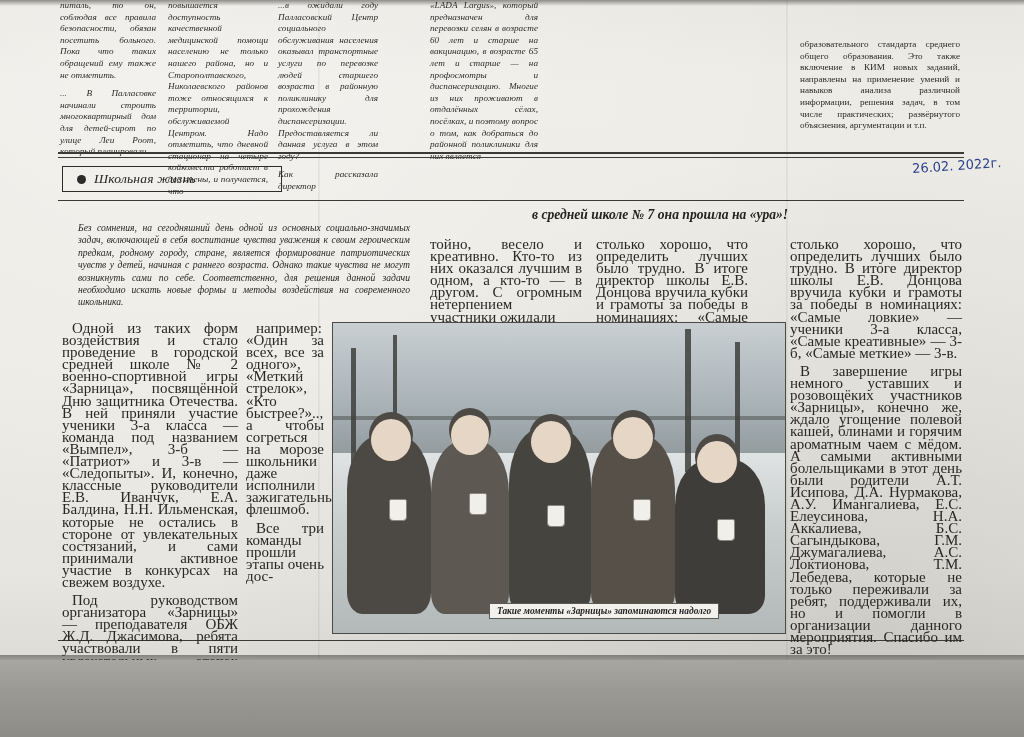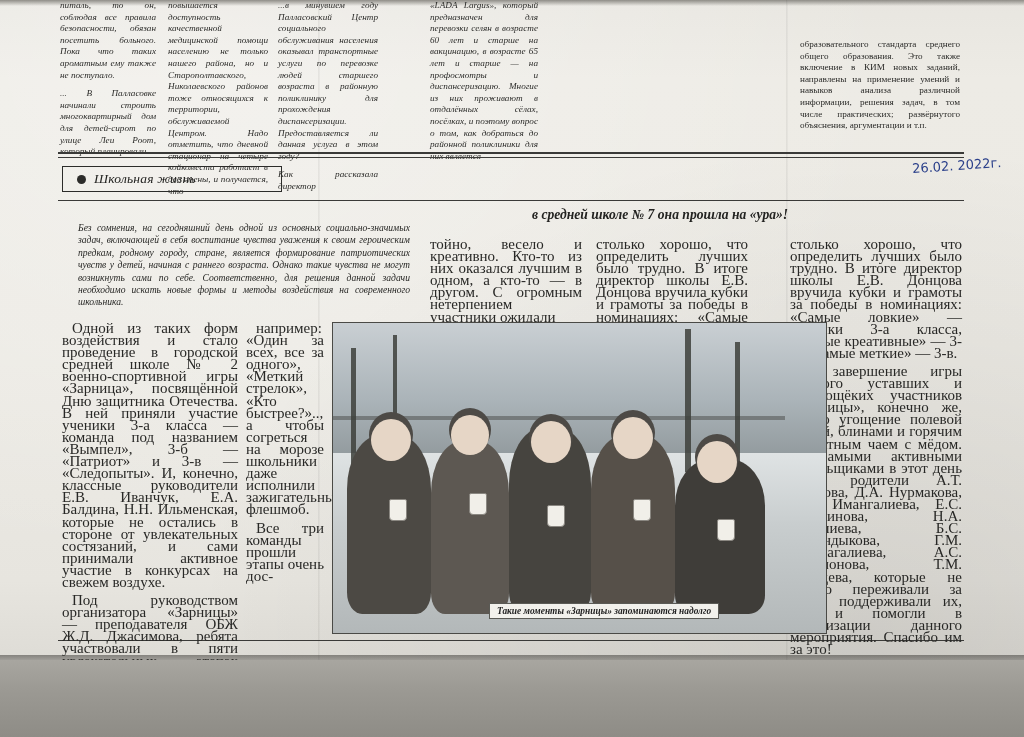--- a/index.html
+++ b/index.html
@@ -166,21 +166,20 @@
   }
 
   
   .photo {
     position: absolute;
     left: 332px; top: 322px;
     width: 452px; height: 310px;
     border: 1px solid #4a4a46;
     overflow: hidden;
     background: #9aa4ad;
-    padding-left: 41px;
   }
   .ph-sky {
     position: absolute; left:0; top:0; right:0; height: 46%;
     background: linear-gradient(180deg,#c9cfd3 0%, #aab3b8 55%, #8e9699 100%);
   }
   .ph-snow {
     position: absolute; left:0; top:42%; right:0; bottom:0;
     background: linear-gradient(180deg,#dfe3e4 0%, #c8cdce 40%, #b3b8b9 100%);
   }
   .ph-tree {
@@ -237,28 +236,28 @@
 
 <div class="page">
 
   <div class="scan"></div>
   <div class="edge-tear"></div>
   <div class="fold" style="left:318px;"></div>
   <div class="fold" style="left:786px;"></div>
 
   <div class="topzone">
     <div class="topcol" id="tc1">
-      <p>питаль, то он, соблюдая все правила безопасности, обязан посетить больного. Пока что таких ароматным ему также не поступало.</p>
+      <p>питаль, то он, соблюдая все правила безопасности, обязан посетить больного. Пока что таких обращений ему также не отметить.</p>
       <p>... В Палласовке начинали строить многоквартирный дом для детей-сирот по улице Леи Роот, который планировали</p>
     </div>
     <div class="topcol" id="tc2">
       <p>повышается доступность качественной медицинской помощи населению не только нашего района, но и Старополтавского, Николаевского районов тоже относящихся к территории, обслуживаемой Центром. Надо отметить, что дневной стационар на четыре койкоместа работает в две смены, и получается, что</p>
     </div>
     <div class="topcol" id="tc3">
-      <p>...в минувшем году Палласовский Центр социального обслуживания населения оказывал транспортные услуги по перевозке людей старшего возраста в районную поликлинику для прохождения диспансеризации. Предоставляется ли данная услуга в этом году?</p>
+      <p>...в ожидали году Палласовский Центр социального обслуживания населения оказывал транспортные услуги по перевозке людей старшего возраста в районную поликлинику для прохождения диспансеризации. Предоставляется ли данная услуга в этом году?</p>
       <p>Как рассказала директор</p>
     </div>
     <div class="topcol" id="tc4">
       <p>«LADA Largus», который предназначен для перевозки селян в возрасте 60 лет и старше на вакцинацию, в возрасте 65 лет и старше — на профосмотры и диспансеризацию. Многие из них проживают в отдалённых сёлах, посёлках, и поэтому вопрос о том, как добраться до районной поликлиники для них является</p>
     </div>
     <div class="topcol" id="tc6">
       <p>образовательного стандарта среднего общего образования. Это также включение в КИМ новых заданий, направлены на применение умений и навыков анализа различной информации, решения задач, в том числе практических; развёрнутого объяснения, аргументации и т.п.</p>
     </div>
   </div>
 

